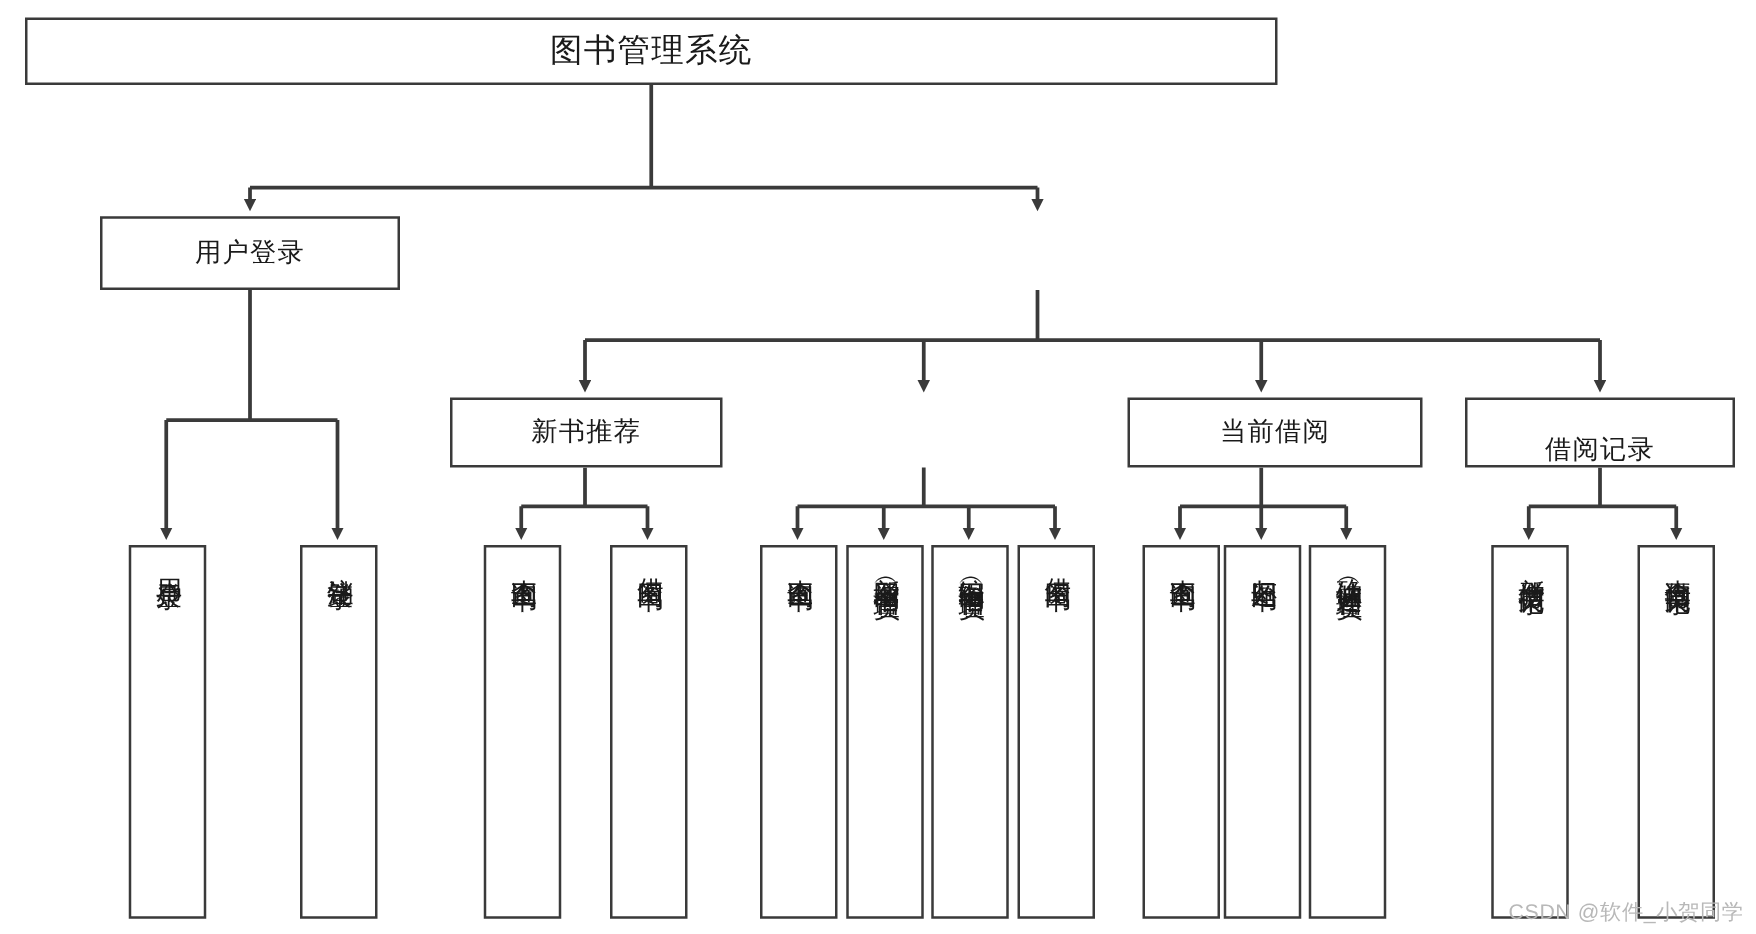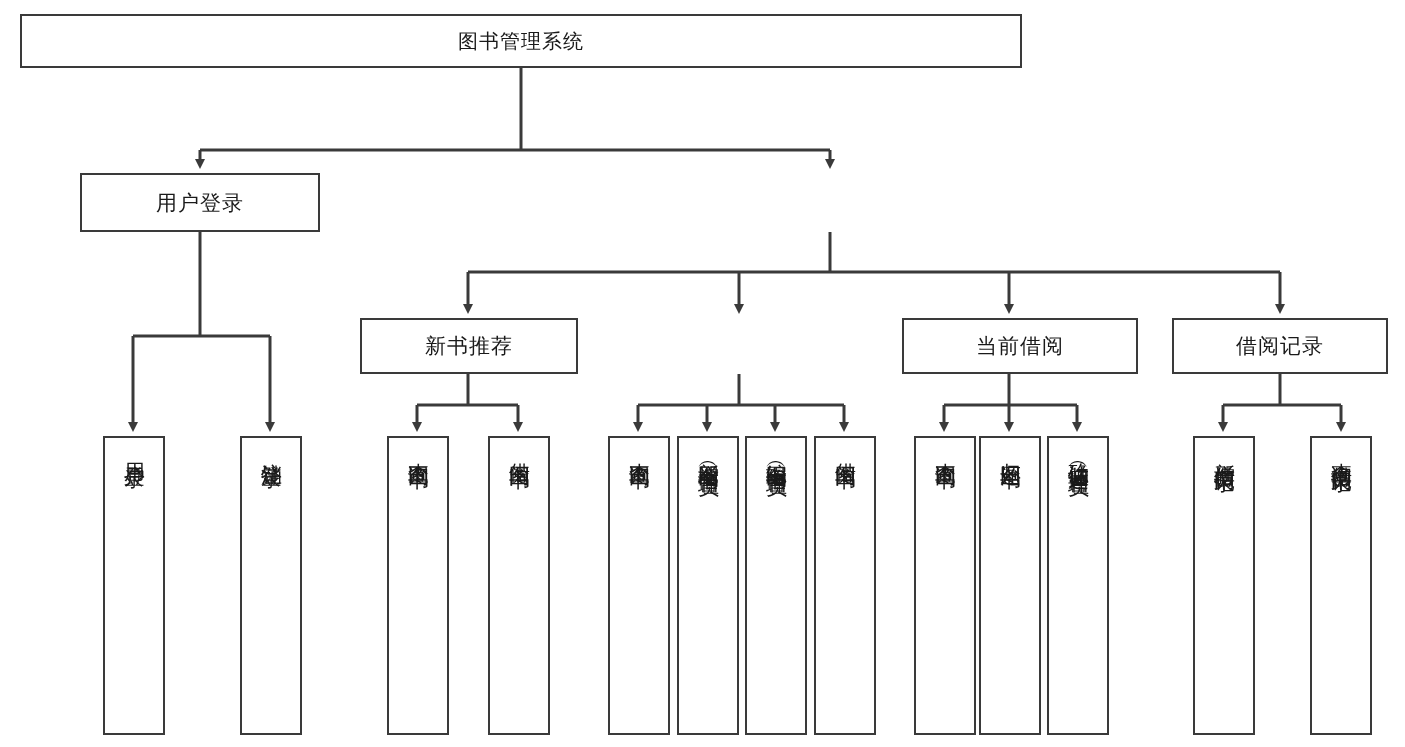--- a/index.html
+++ b/index.html
@@ -40,21 +40,21 @@
   .node .label {
     display: block;
     text-align: center;
     line-height: 1.12;
     letter-spacing: 1px;
   }
   .node.horizontal .label {
     font-size: 21px;
   }
   .node.root .label {
-    font-size: 20px;
+    font-size: 26px;
   }
   .node.vertical {
     align-items: flex-start;
     justify-content: center;
     padding-top: 8px;
   }
   .node.vertical .label {
     writing-mode: vertical-rl;
     text-orientation: upright;
     font-size: 21px;
@@ -136,21 +136,21 @@
   <div class="node horizontal" style="left:80px; top:173px; width:240px; height:59px;">
     <span class="label">用户登录</span>
   </div>
 
   <div class="node horizontal" style="left:360px; top:318px; width:218px; height:56px;align-items:center;">
     <span class="label">新书推荐</span>
   </div>
   <div class="node horizontal" style="left:902px; top:318px; width:236px; height:56px;">
     <span class="label">当前借阅</span>
   </div>
-  <div class="node horizontal" style="left:1172px; top:318px; width:216px; height:56px;">
+  <div class="node horizontal" style="left:1172px; top:318px; width:216px; height:56px;align-items:flex-end;">
     <span class="label">借阅记录</span>
   </div>
 
   <div class="node vertical" style="left:103px; top:436px; width:62px; height:299px;">
     <span class="label">用户登录</span>
   </div>
   <div class="node vertical" style="left:240px; top:436px; width:62px; height:299px;">
     <span class="label">注销登录</span>
   </div>
 
@@ -184,14 +184,15 @@
     <span class="label">确认归还（管理员）</span>
   </div>
 
   <div class="node vertical" style="left:1193px; top:436px; width:62px; height:299px;">
     <span class="label">新增借阅记录</span>
   </div>
   <div class="node vertical" style="left:1310px; top:436px; width:62px; height:299px;">
     <span class="label">查询借阅记录</span>
   </div>
 
+  <div id="watermark">CSDN @软件_小贺同学</div>
 
 </div>
 
 </body></html>

